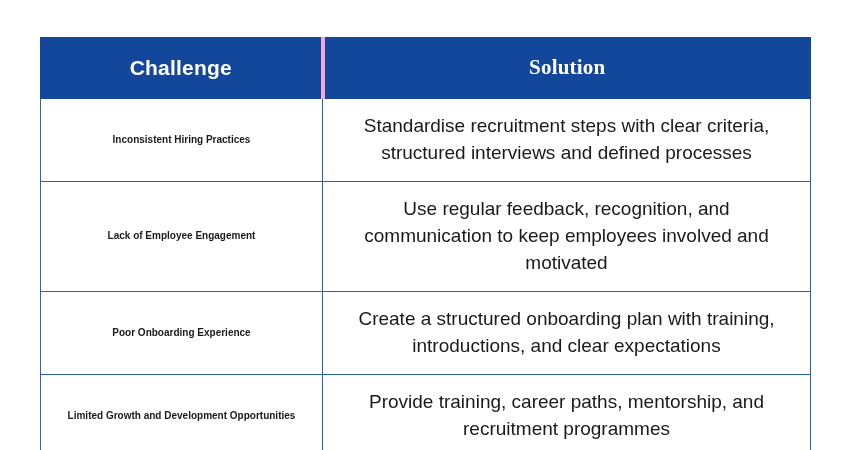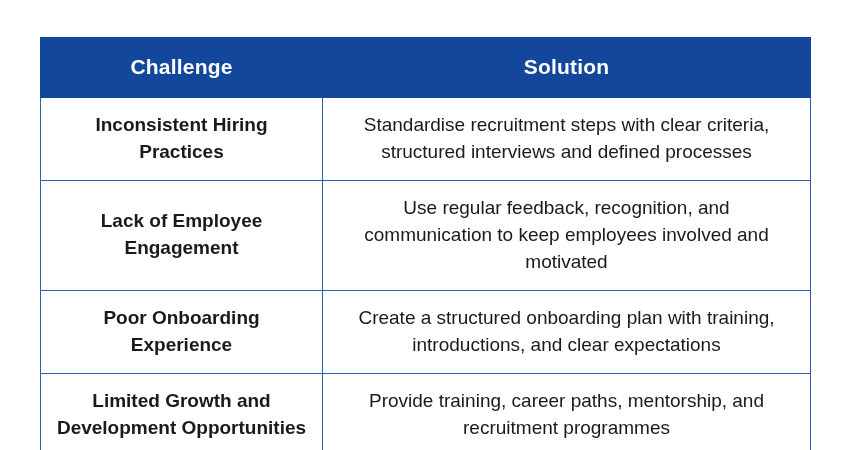--- a/index.html
+++ b/index.html
@@ -38,32 +38,33 @@
     background: #12479b;
     color: #ffffff;
     font-size: 21px;
     font-weight: bold;
     text-align: center;
     padding: 17px 10px 18px;
     border: 1px solid #12479b;
     letter-spacing: 0.2px;
   }
   thead th.th-sep {
-    border-left: 1px solid #f9a8d4;
+    border-left: 4px solid #f9a8d4;
+    font-family: Liberation Serif, serif;
   }
   tbody td {
     border: 1px solid #2b62ad;
     vertical-align: middle;
     color: #1a1a1a;
     padding: 14px 14px;
     line-height: 1.42;
   }
   tbody td.cell-challenge {
     text-align: center;
-    font-size: 19px;
+    font-size: 10px;
     font-weight: bold;
   }
   tbody td.cell-solution {
     text-align: center;
     font-size: 19px;
     font-weight: normal;
   }
 </style>
 </head>
 <body>

